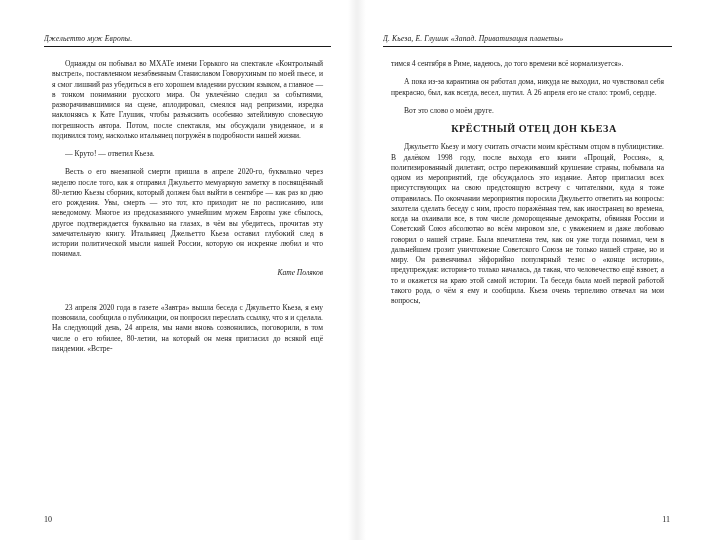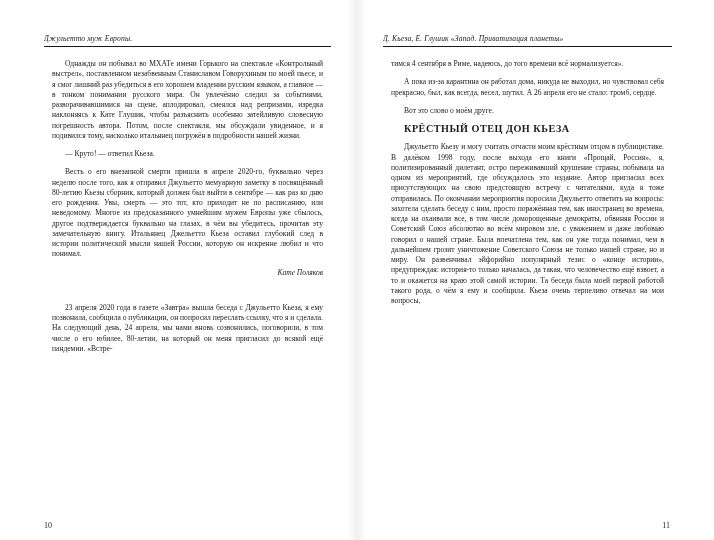--- a/index.html
+++ b/index.html
@@ -70,31 +70,31 @@
     text-align: right;
     font-style: italic;
     font-size: 7.55px;
     line-height: 10.25px;
     text-indent: 0;
   }
   .gap-small {
     height: 9px;
   }
   .chapter-title {
-    text-align: left;
+    text-align: center;
     font-size: 10.2px;
     font-weight: bold;
     letter-spacing: 0.5px;
     margin: 14px 0 11px 0;
     text-indent: 0;
     text-transform: none;
   }
   .folio {
     position: absolute;
-    bottom: 10px;
+    bottom: 16px;
     font-size: 8px;
     color: #1a1a1a;
   }
   .folio.left {
     left: 44px;
   }
   .folio.right {
     right: 44px;
     text-align: center;
   }
@@ -107,21 +107,21 @@
     background: linear-gradient(to right, rgba(0,0,0,0.0) 0%, rgba(0,0,0,0.055) 45%, rgba(0,0,0,0.055) 55%, rgba(0,0,0,0.0) 100%);
     pointer-events: none;
   }
 </style>
 </head>
 <body>
 
 <div class="spread">
 
   <div class="page left">
-    <div class="runhead">Джульетто муж Европы.</div>
+    <div class="runhead">Джельетто муж Европы.</div>
     <div class="rule"></div>
     <div class="col">
       <p>Однажды он побывал во МХАТе имени Горького на спектакле «Контрольный выстрел», поставленном незабвенным Станиславом Говорухиным по моей пьесе, и я смог лишний раз убедиться в его хорошем владении русским языком, а главное — в тонком понимании русского мира. Он увлечённо следил за событиями, разворачивавшимися на сцене, аплодировал, смеялся над репризами, изредка наклоняясь к Кате Глушик, чтобы разъяснить особенно затейливую словесную погрешность автора. Потом, после спектакля, мы обсуждали увиденное, и я подивился тому, насколько итальянец погружён в подробности нашей жизни.</p>
       <p>— Круто! — ответил Кьеза.</p>
       <p>Весть о его внезапной смерти пришла в апреле 2020-го, буквально через неделю после того, как я отправил Джульетто мемуарную заметку в посвящённый 80-летию Кьезы сборник, который должен был выйти в сентябре — как раз ко дню его рождения. Увы, смерть — это тот, кто приходит не по расписанию, или неведомому. Многое из предсказанного умнейшим мужем Европы уже сбылось, другое подтверждается буквально на глазах, в чём вы убедитесь, прочитав эту замечательную книгу. Итальянец Джельетто Кьеза оставил глубокий след в истории политической мысли нашей России, которую он искренне любил и что понимал.</p>
       <p class="byline">Кате Поляков</p>
       <div class="gap-small"></div>
       <p>23 апреля 2020 года в газете «Завтра» вышла беседа с Джульетто Кьеза, я ему позвонила, сообщила о публикации, он попросил переслать ссылку, что я и сделала. На следующий день, 24 апреля, мы нами вновь созвонились, поговорили, в том числе о его юбилее, 80-летии, на который он меня пригласил до всякой ещё пандемии. «Встре-</p>
     </div>
     <div class="folio left">10</div>

